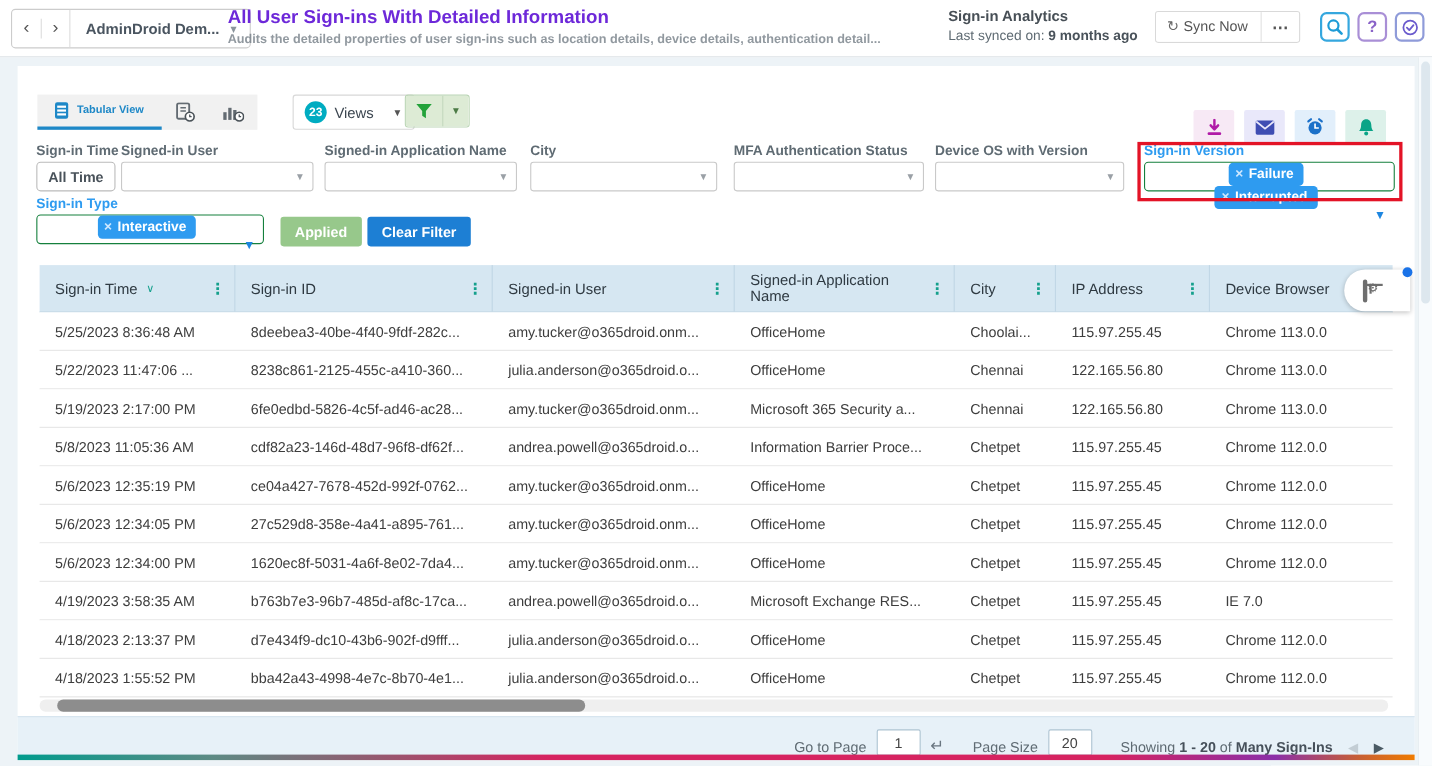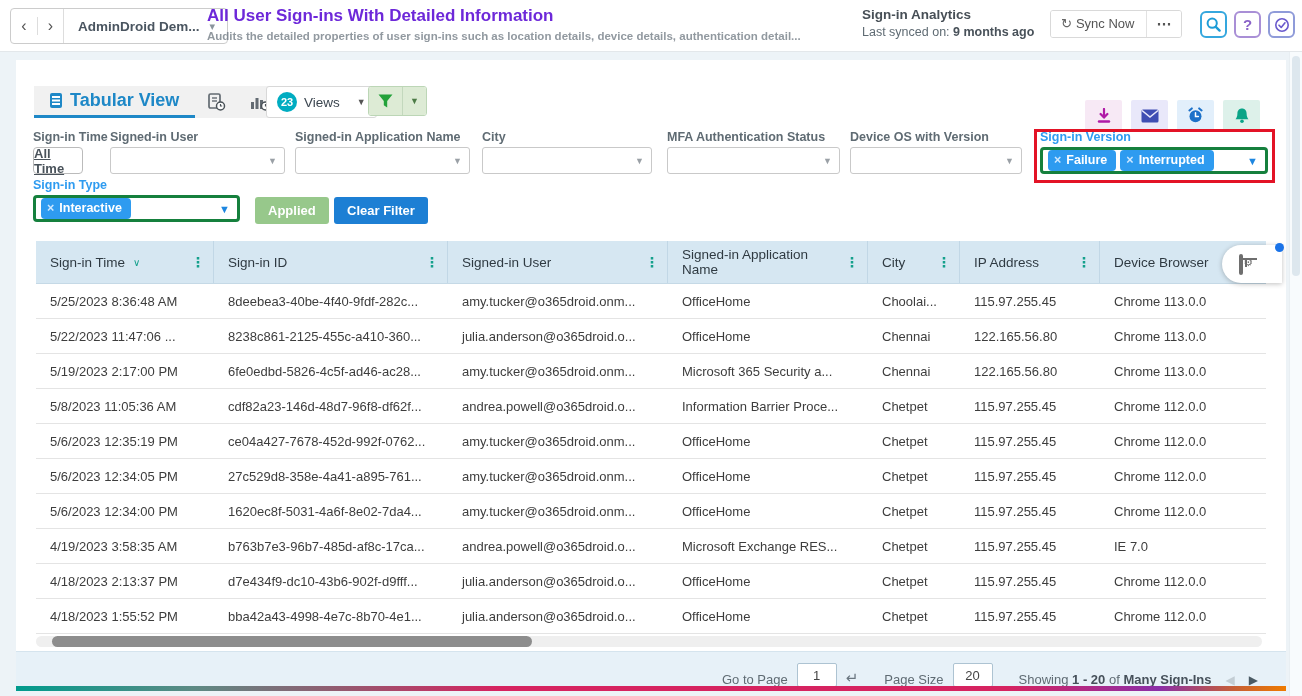--- a/index.html
+++ b/index.html
@@ -29,21 +29,21 @@
   .hi-help { left:1234px; border-color:#a98fd6; color:#8a63c8; font-weight:bold; font-size:15px; }
   .hi-check { left:1268px; border-color:#8f9bd9; }
 
   
   .card { position:absolute; left:16px; top:60px; width:1270px; height:631px; background:#fff; }
 
   
   .tabs-strip { position:absolute; left:18px; top:26px; height:32px; display:flex; background:#f1f1f1; }
   .tab { display:flex; align-items:center; padding:0 16px; cursor:pointer; position:relative; }
   .tab.active { border-bottom:3px solid #1e88c7; }
-  .tab.active .tab-label { color:#1e88c7; font-weight:bold; font-size:18px; margin-left:8px; }
+  .tab.active .tab-label { color:#1e88c7; font-weight:bold; font-size:10px; margin-left:8px; }
   .icon-tab { padding:0 12px; }
   .doc-ic { width:12px; height:15px; background:#1e88c7; border-radius:2px; position:relative; }
   .doc-ic:before { content:""; position:absolute; left:2px; top:3px; width:8px; height:1.5px; background:#fff; box-shadow:0 3.5px 0 #fff, 0 7px 0 #fff; }
   .views-btn { position:absolute; left:250px; top:26px; height:32px; border:1px solid #d8d8d8; border-radius:3px; background:#fff; display:flex; align-items:center; padding:0 10px; cursor:pointer; }
   .views-badge { background:#00acc1; color:#fff; font-size:11px; font-weight:bold; border-radius:50%; width:20px; height:20px; display:flex; align-items:center; justify-content:center; margin-right:7px; }
   .views-label { font-size:13.5px; color:#3c4650; margin-right:17px; }
   .views-caret { font-size:9px; color:#555; }
   .filter-group { position:absolute; left:352px; top:26px; height:30px; display:flex; border:1px solid #bcd6b6; border-radius:3px; overflow:hidden; }
   .filter-seg { background:#ddebd5; display:flex; align-items:center; justify-content:center; width:33px; cursor:pointer; }
   .filter-seg.caret { width:24px; border-left:1px solid #c3d8bd; font-size:9px; color:#4c7b46; }
@@ -53,21 +53,21 @@
   .ai-mail { background:#e9e8fa; }
   .ai-alarm { background:#e2effb; }
   .ai-bell { background:#ddf1ea; }
 
   
   .fgroup { position:absolute; }
   .flabel { font-size:12.5px; color:#5f6b73; font-weight:bold; margin-bottom:3px; white-space:nowrap; }
   .flabel.blue { color:#2e9bf0; font-weight:bold; }
   .fselect { height:27px; border:1px solid #c9c9c9; border-radius:3px; background:#fff; display:flex; align-items:center; padding:0 7px 0 5px; cursor:pointer; }
   .fselect .arr { margin-left:auto; font-size:9px; color:#9aa0a6; }
-  .fselect.multi { border:3px solid #15803d; border-radius:4px; }
+  .fselect.multi { border:1px solid #15803d; border-radius:4px;flex-direction:column; }
   .fselect.multi .arr { color:#1d86e0; font-size:11px; }
   .alltime { height:27px; border:1px solid #bbb; border-radius:4px; background:#fff; display:flex; align-items:center; justify-content:center; font-size:13px; font-weight:bold; color:#49525a; cursor:pointer; }
   .chip { background:#2e9bf0; color:#fff; border-radius:4px; font-size:12.5px; font-weight:bold; padding:3px 9px 4px 6px; margin-right:4px; white-space:nowrap; cursor:pointer; }
   .chip .x { color:#cfe8ff; margin-right:5px; font-weight:bold; cursor:pointer; }
   .btn { height:27px; border:none; border-radius:3px; color:#fff; font-size:13px; font-weight:bold; font-family:inherit; padding:0 13px; cursor:pointer; }
   .btn-applied { background:#97c88b; }
   .btn-clear { background:#1d7fd4; }
   .annotation { position:absolute; left:1018px; top:69px; width:241px; height:54px; border:3px solid #e31326; z-index:9; pointer-events:none; }
 
   
@@ -218,21 +218,21 @@
     <span class="act-icon ai-bell">
       <svg width="16" height="17" viewBox="0 0 16 17">
         <path d="M8 1.5 C5 1.5 3.4 3.8 3.4 6.5 C3.4 10 2.2 11.4 1.5 12.2 H14.5 C13.8 11.4 12.6 10 12.6 6.5 C12.6 3.8 11 1.5 8 1.5 Z" fill="#0aa487"></path>
         <circle cx="8" cy="14.3" r="1.8" fill="#0aa487"></circle>
       </svg>
     </span>
   </div>
 
   <div class="fgroup" style="left:17px; top:70px;">
     <div class="flabel">Sign-in Time</div>
-    <div class="alltime" style="width:50px;text-decoration:underline;">All Time</div>
+    <div class="alltime" style="width:72px;">All Time</div>
   </div>
   <div class="fgroup" style="left:94px; top:70px;">
     <div class="flabel">Signed-in User</div>
     <div class="fselect" style="width:175px;">
       <span class="arr">▼</span>
     </div>
   </div>
   <div class="fgroup" style="left:279px; top:70px;">
     <div class="flabel">Signed-in Application Name</div>
     <div class="fselect" style="width:175px;">

